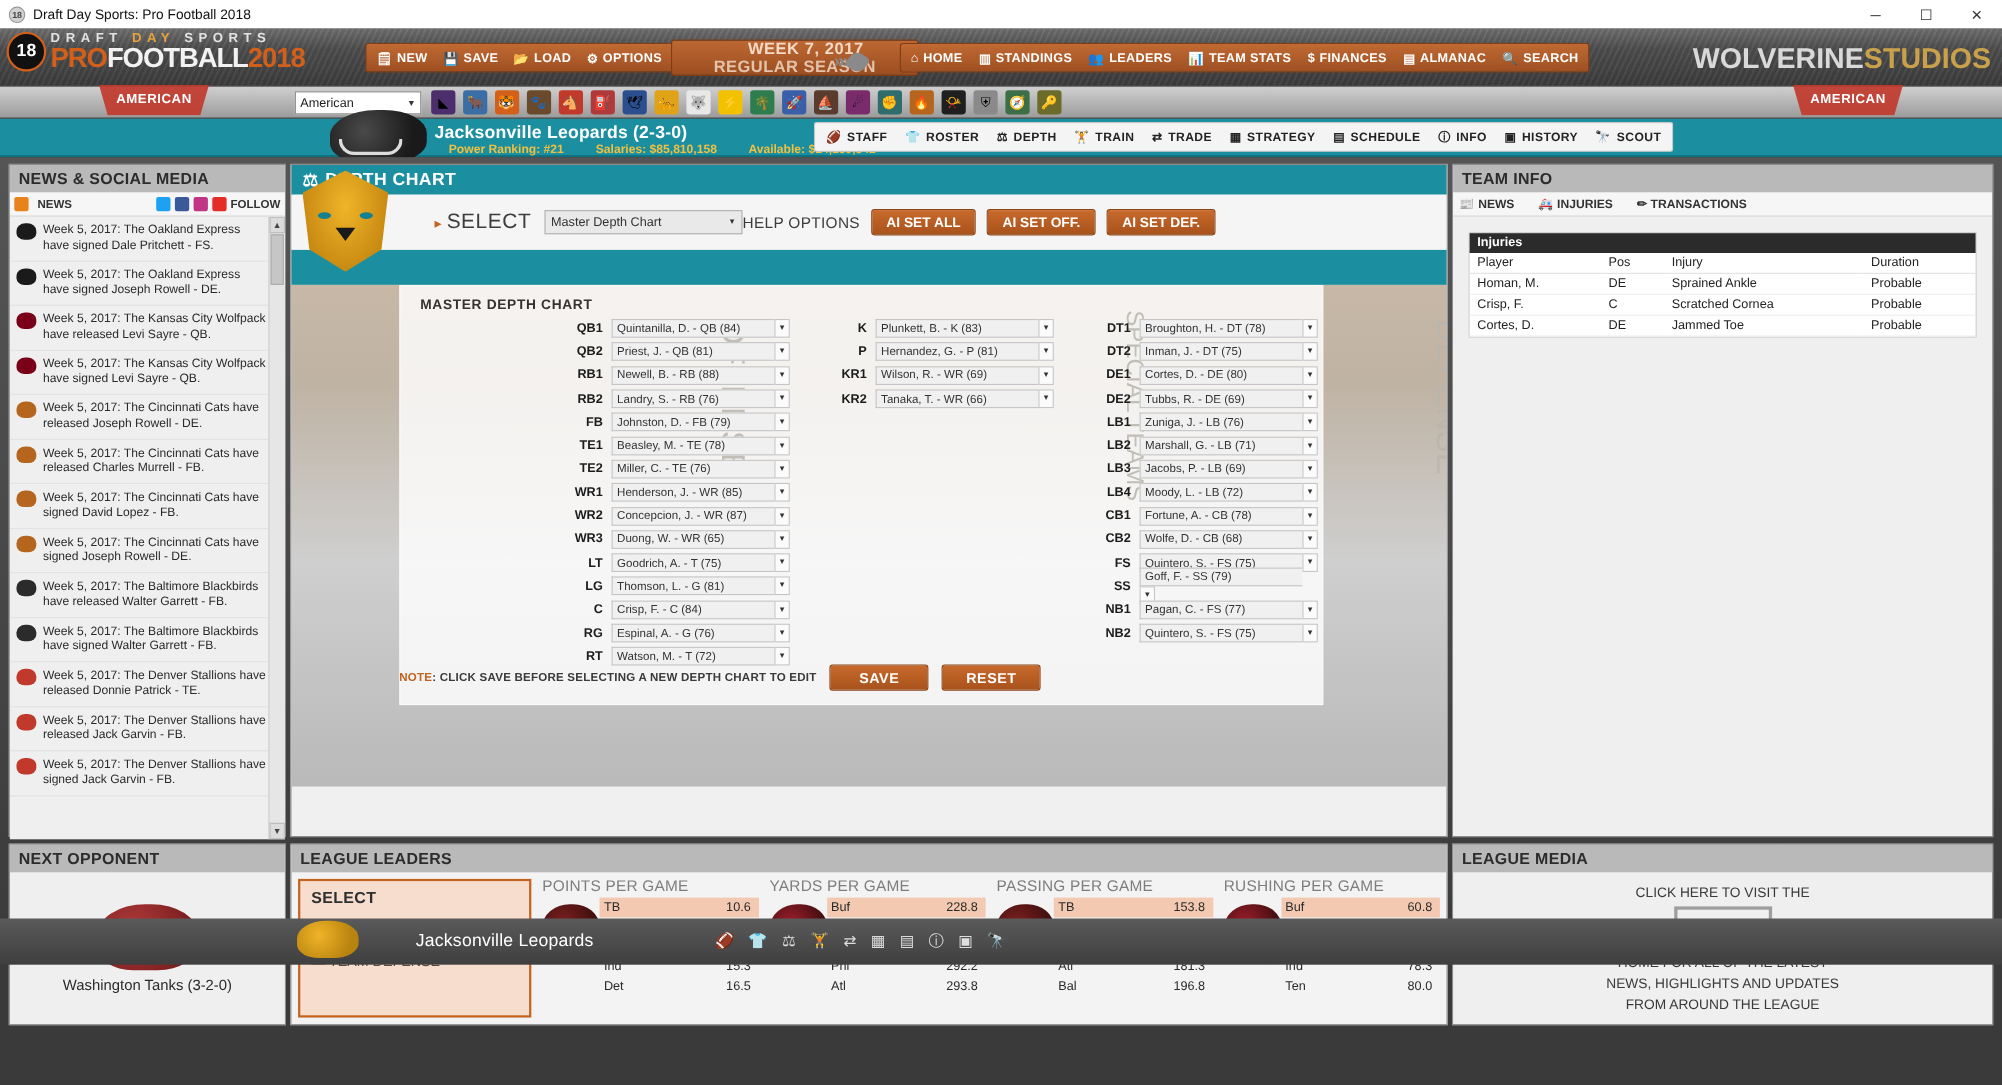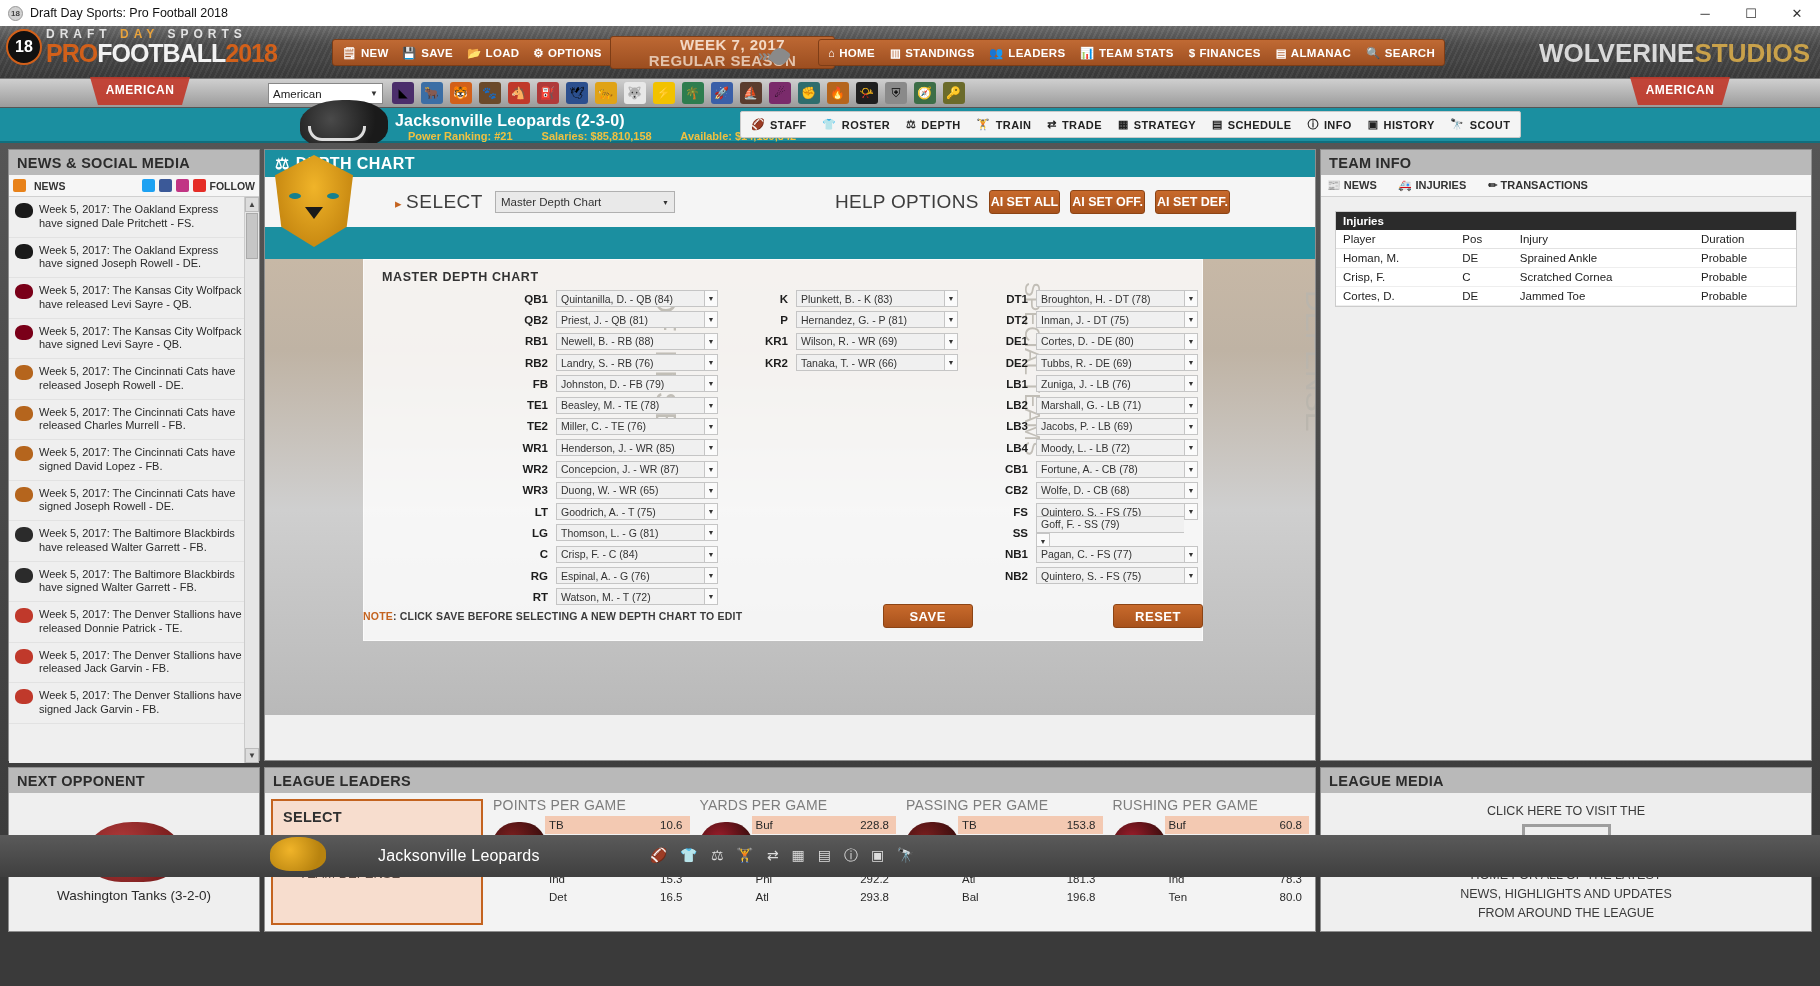--- a/index.html
+++ b/index.html
@@ -168,42 +168,42 @@
      background:radial-gradient(ellipse at 50% 35%, #f0b429, #c98a12 70%);
      clip-path:polygon(50% 0,100% 22%,92% 78%,50% 100%,8% 78%,0 22%); }
   .dc-leo .eye{position:absolute;top:38px;width:12px;height:6px;background:#15808f;border-radius:50%;}
   .dc-leo .e1{left:14px;} .dc-leo .e2{right:14px;}
   .dc-leo .nose{position:absolute;left:50%;top:52px;transform:translateX(-50%);
      width:0;height:0;border-left:9px solid transparent;border-right:9px solid transparent;border-top:12px solid #1a1a1a;}
   .selword { margin-left:130px; font-size:19px; color:#3d3d3d; letter-spacing:.5px;}
   .selword:before{ content:"\25B8"; color:#c4631f; font-size:13px; margin-right:4px;}
   .selbox { margin-left:12px; width:180px; height:22px; background:#e9e9e9; border:1px solid #b0b0b0;
      display:flex; align-items:center; justify-content:space-between; padding:0 5px; font-size:11.5px; color:#333;}
-  .helpopts { margin-left:160px; font-size:19px; color:#3d3d3d; letter-spacing:.3px;}
-  .aibtn { margin-left:10px; height:24px; padding:0 1px; background:linear-gradient(180deg,#c86a2c,#a8521c);
+  .helpopts { font-size:14px; color:#3d3d3d; letter-spacing:.3px;}
+  .aibtn { margin-left:10px; height:24px; padding:0 13px; background:linear-gradient(180deg,#c86a2c,#a8521c);
      border:1px solid #8c4415; border-radius:3px; color:#fff; font-size:12.5px; font-weight:bold;
      display:flex;align-items:center; cursor:pointer;}
   .dc-band { height:32px; background:#1b8fa0; }
   .dc-body { position:relative; height:456px;
      background:linear-gradient(180deg,#c7b8a6 0%,#bfb3a4 20%,#cfcfcf 55%,#b9b9b9 100%); overflow:hidden;}
   .dc-card { position:absolute; left:98px; top:0px; width:840px; height:382px;
      background:rgba(255,255,255,.82); border:1px solid rgba(255,255,255,.6); }
   .dc-title { font-size:12.5px; font-weight:bold; color:#333; letter-spacing:.6px; padding:10px 0 4px 18px;}
   .vert { position:absolute; font-size:30px; color:#b9b5ad; font-weight:300; letter-spacing:0;
      writing-mode:vertical-rl; line-height:1.45; opacity:.85;}
   #vOff { left:280px; top:30px; } #vSpec { left:652px; top:22px; font-size:22px;}
   #vDef { left:930px; top:30px; }
   .col { position:absolute; }
   .row { display:flex; align-items:center; height:21.3px; }
   .row .lbl { width:64px; text-align:right; font-size:11.5px; font-weight:bold; color:#1c1c1c; margin-right:8px;}
   .dd { width:148px; height:17px; background:#f0f0f0; border:1px solid #c5c5c5; border-right:none;
      display:flex;align-items:center; padding-left:4px; font-size:10.5px; color:#333; white-space:nowrap; overflow:hidden;}
   .ddarw { width:14px; height:17px; background:#fbfbfb; border:1px solid #c5c5c5;
      display:flex;align-items:center;justify-content:center;font-size:7px;color:#333;}
-  .noterow { position:absolute; left:98px; top:345px; width:840px; display:flex; align-items:center; gap:0;justify-content:space-between;}
+  .noterow { position:absolute; left:98px; top:345px; width:840px; display:flex; align-items:center; gap:0;}
   .note { font-size:10.5px; font-weight:bold; color:#3b3b3b; letter-spacing:.2px; }
   .note b { color:#c4631f; }
   .bigbtn { margin-left:12px; width:90px; height:24px; background:linear-gradient(180deg,#c86a2c,#a8521c);
      border:1px solid #8c4415; border-radius:3px; color:#fff; font-size:13px; font-weight:bold;
      display:flex;align-items:center;justify-content:center; cursor:pointer; letter-spacing:.5px;}
 
   
   #infoPanel { left:1320px; top:6px; width:492px; height:612px; background:#efefef;}
   .info-tabbar { height:22px; background:#f6f6f6; border-bottom:1px solid #d0d0d0;
      display:flex; align-items:center; padding:0 6px; gap:22px; font-size:11px; font-weight:bold; color:#333;}

